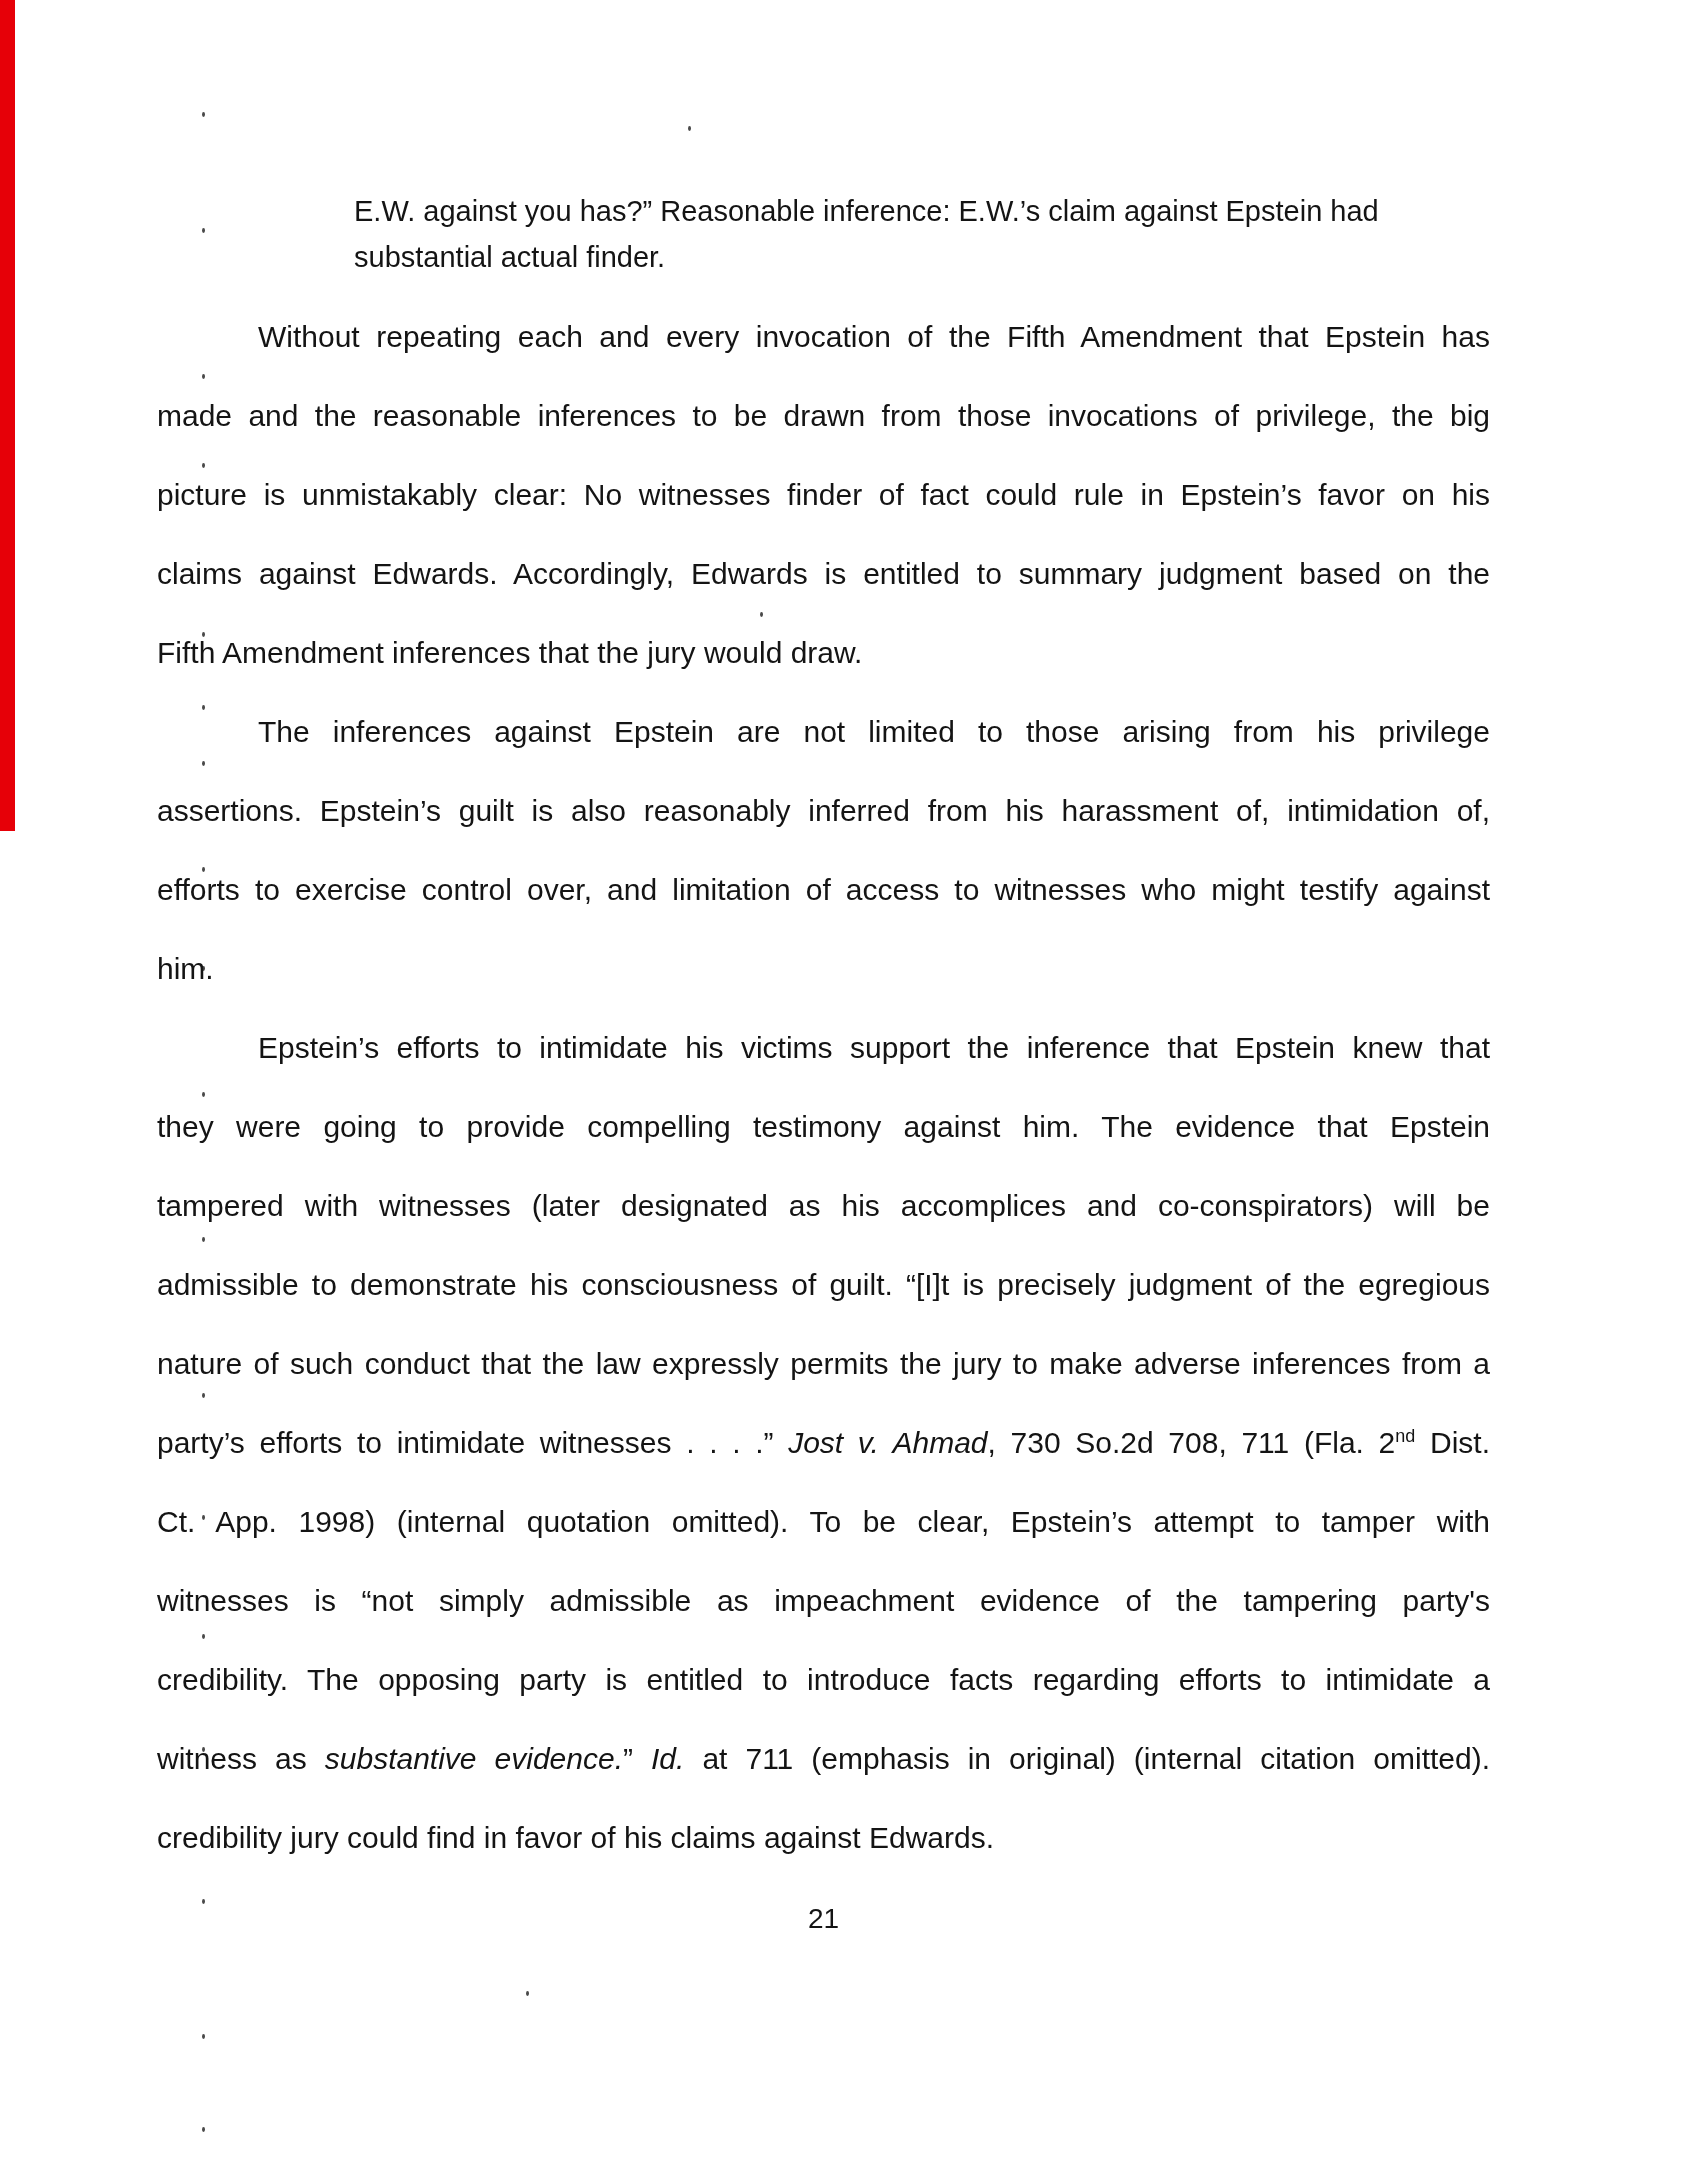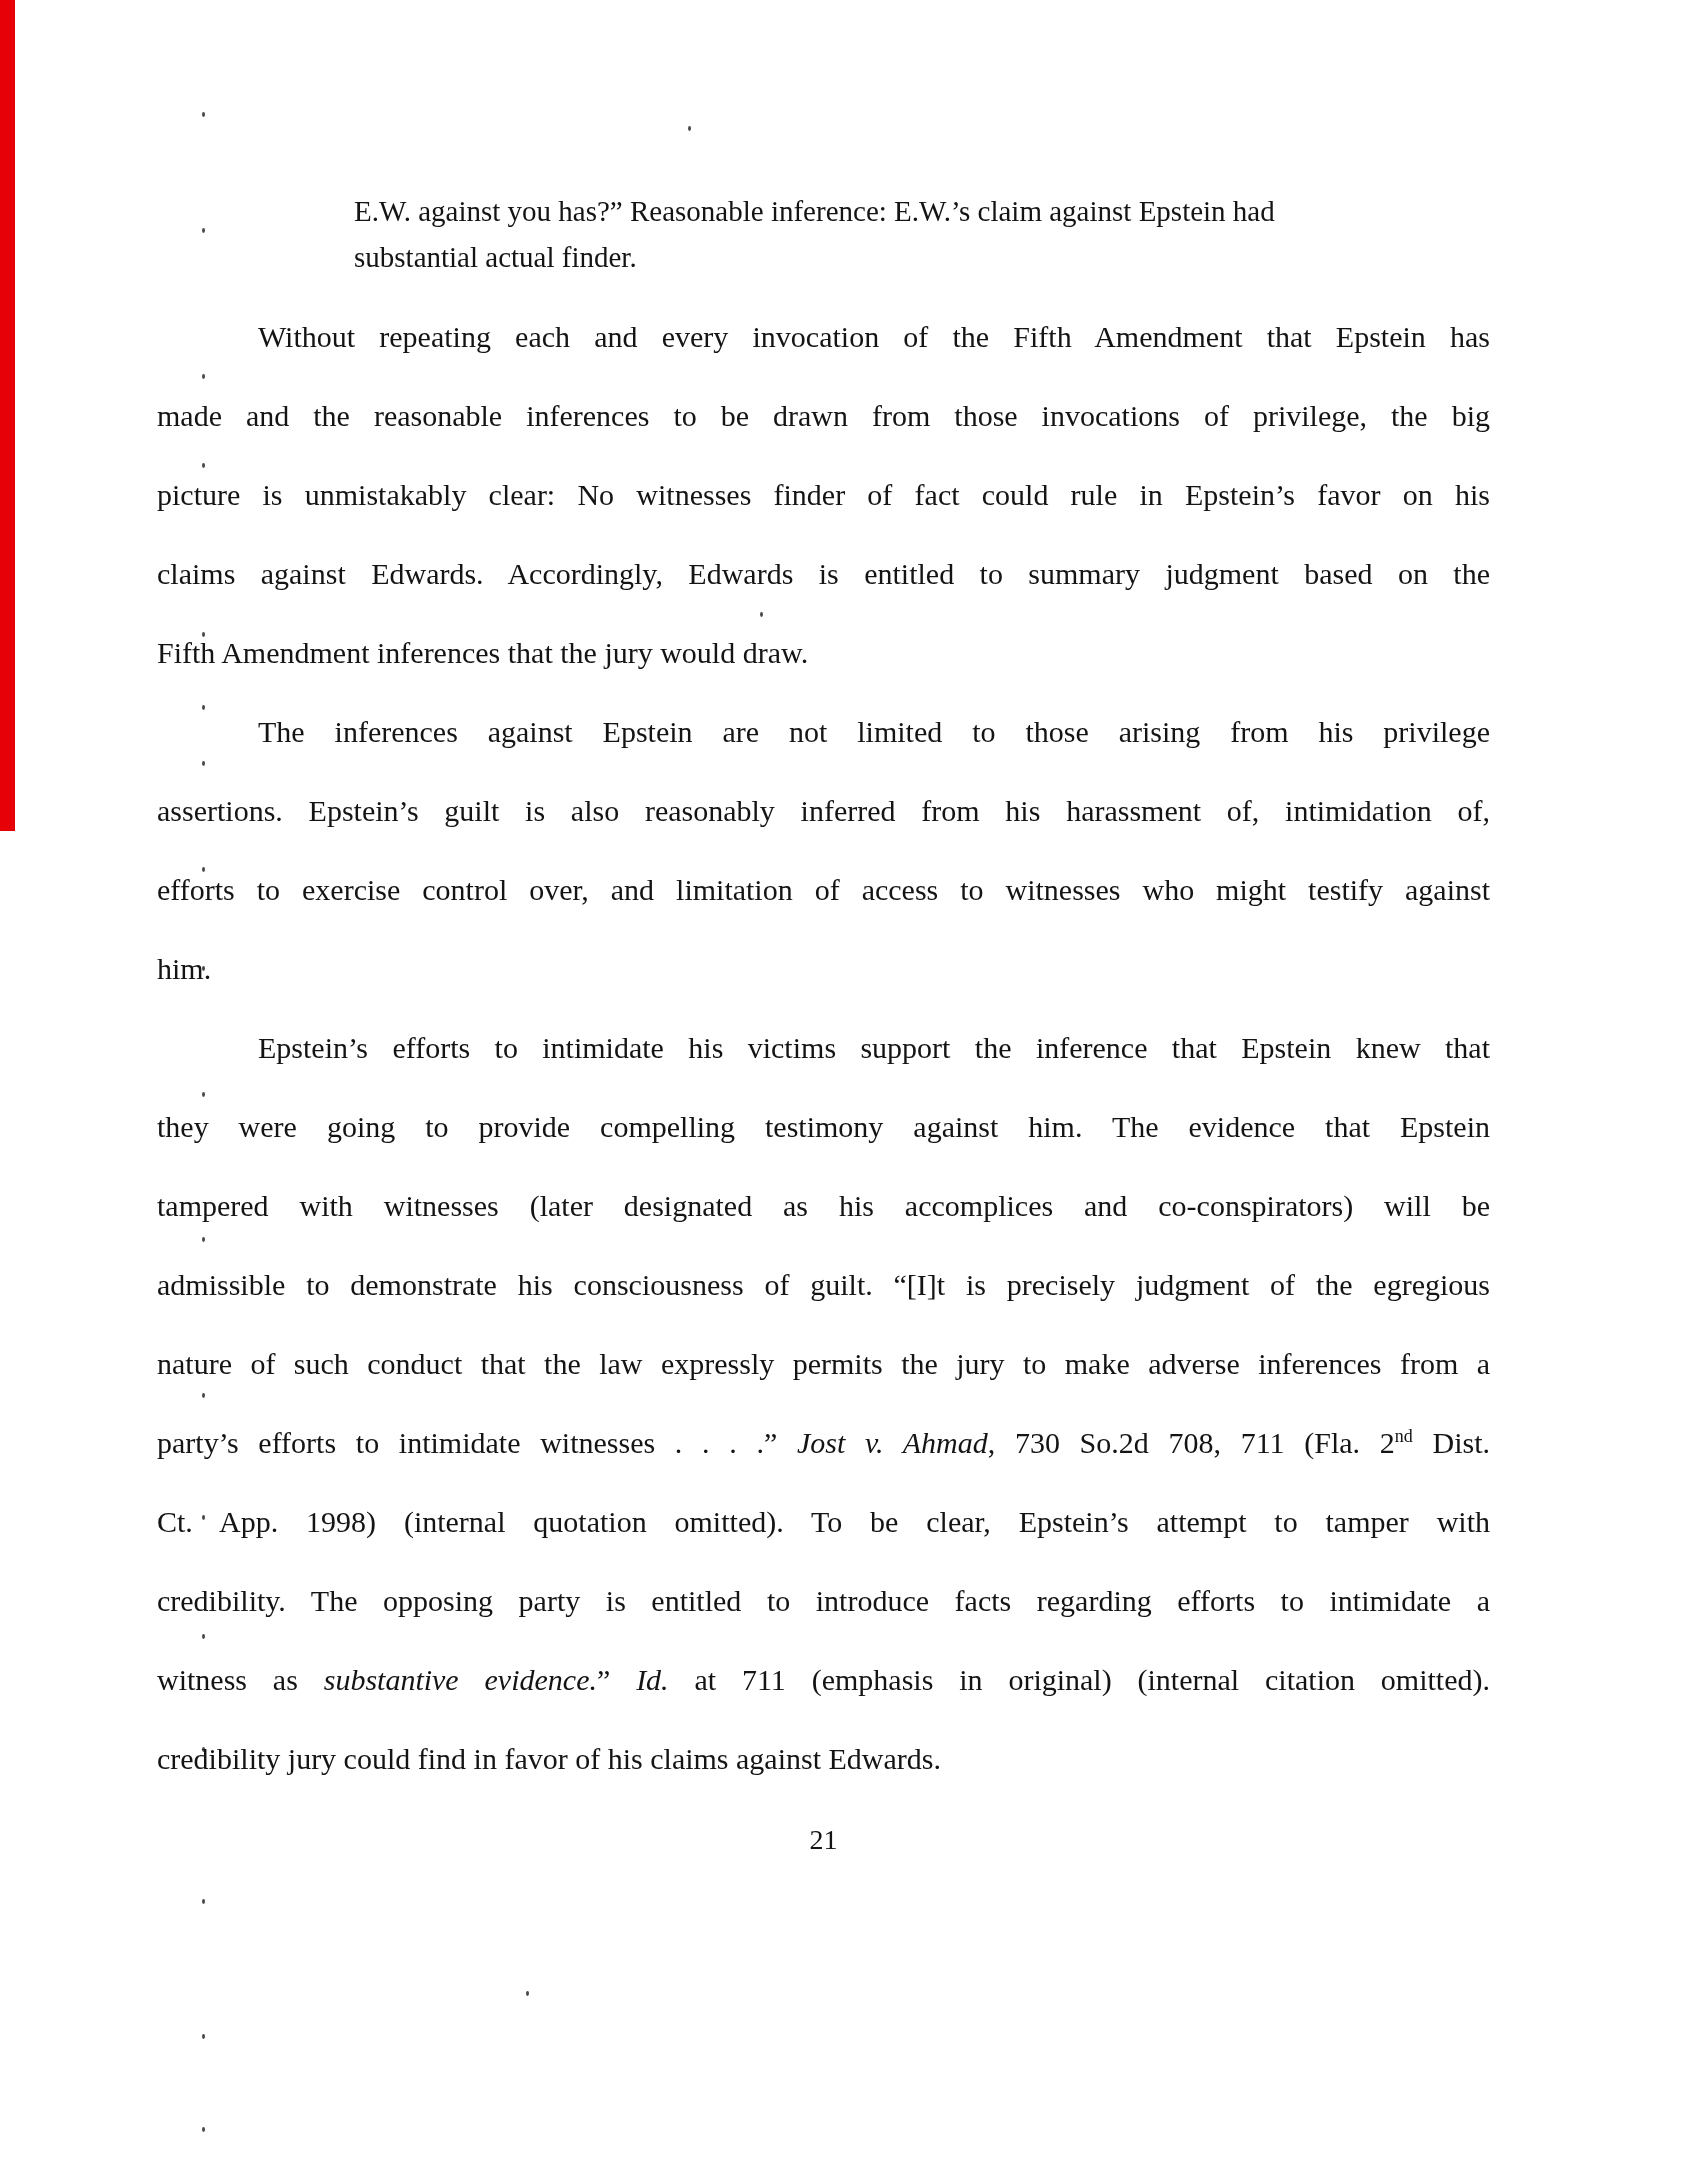--- a/index.html
+++ b/index.html
@@ -6,21 +6,21 @@
     margin: 0;
     padding: 0;
     background: #ffffff;
   }
   .sheet {
     position: relative;
     width: 1687px;
     height: 2183px;
     background: #ffffff;
     overflow: hidden;
-    font-family: Liberation Serif, serif;
+    font-family: Liberation Sans, sans-serif;
     color: #141414;
   }
   
   .stripe {
     position: absolute;
     left: 0;
     top: 0;
     width: 14.6px;
     height: 831px;
   }
@@ -101,20 +101,21 @@
           <div class="ln"><span>him.</span></div>
         </div>
         <div class="para">
           <div class="ln j ind"><span>Epstein’s efforts to intimidate his victims support the inference that Epstein knew that</span></div>
           <div class="ln j"><span>they were going to provide compelling testimony against him.  The evidence that Epstein</span></div>
           <div class="ln j"><span>tampered with witnesses (later designated as his accomplices and co-conspirators) will be</span></div>
           <div class="ln j"><span>admissible to demonstrate his consciousness of guilt.  “[I]t is precisely judgment of the egregious</span></div>
           <div class="ln j"><span>nature of such conduct that the law expressly permits the jury to make adverse inferences from a</span></div>
           <div class="ln j"><span>party’s efforts to intimidate witnesses . . . .”  </span><span class="it">Jost v. Ahmad</span><span>, 730 So.2d 708, 711 (Fla. 2</span><span class="sup">nd</span><span> Dist.</span></div>
           <div class="ln j"><span>Ct. App. 1998) (internal quotation omitted).  To be clear, Epstein’s attempt to tamper with</span></div>
+          <div class="ln j"><span>witnesses is “not simply admissible as impeachment evidence of the tampering party's</span></div>
           <div class="ln j"><span>credibility. The opposing party is entitled to introduce facts regarding efforts to intimidate a</span></div>
           <div class="ln j"><span>witness as </span><span class="it">substantive evidence.</span><span>”  </span><span class="it">Id.</span><span> at 711 (emphasis in original) (internal citation omitted).</span></div>
           <div class="ln"><span>credibility jury could find in favor of his claims against Edwards.</span></div>
         </div>
       </div>
     <div class="pageno">21</div>
   </div>
 <div class="dot" style="left: 202px; top: 112px;"></div>
     <div class="dot" style="left: 202px; top: 228px;"></div>
     <div class="dot" style="left: 202px; top: 374px;"></div>

